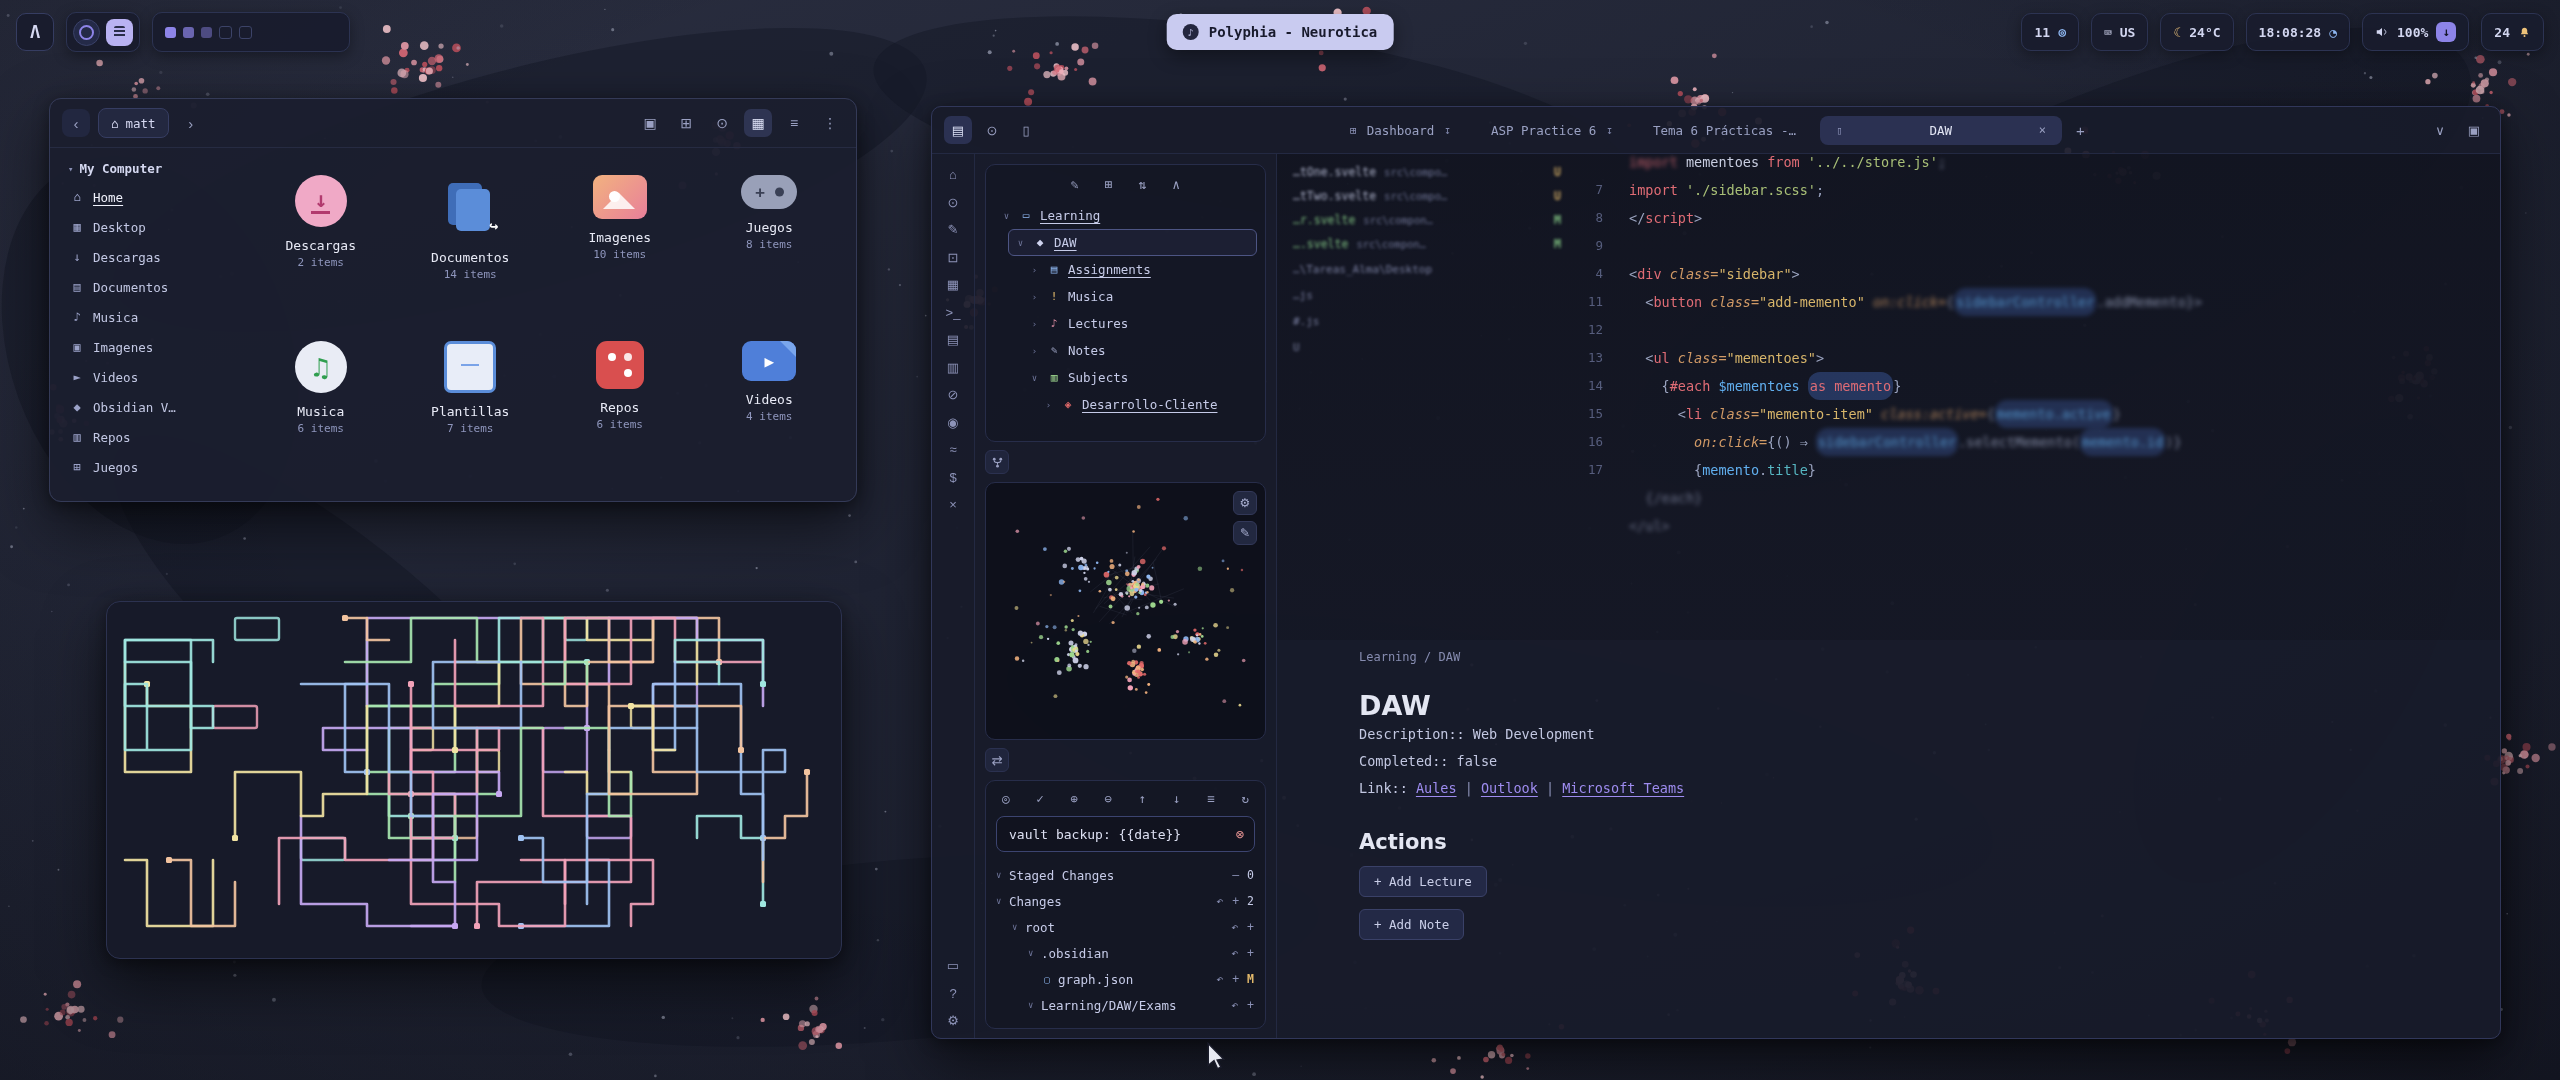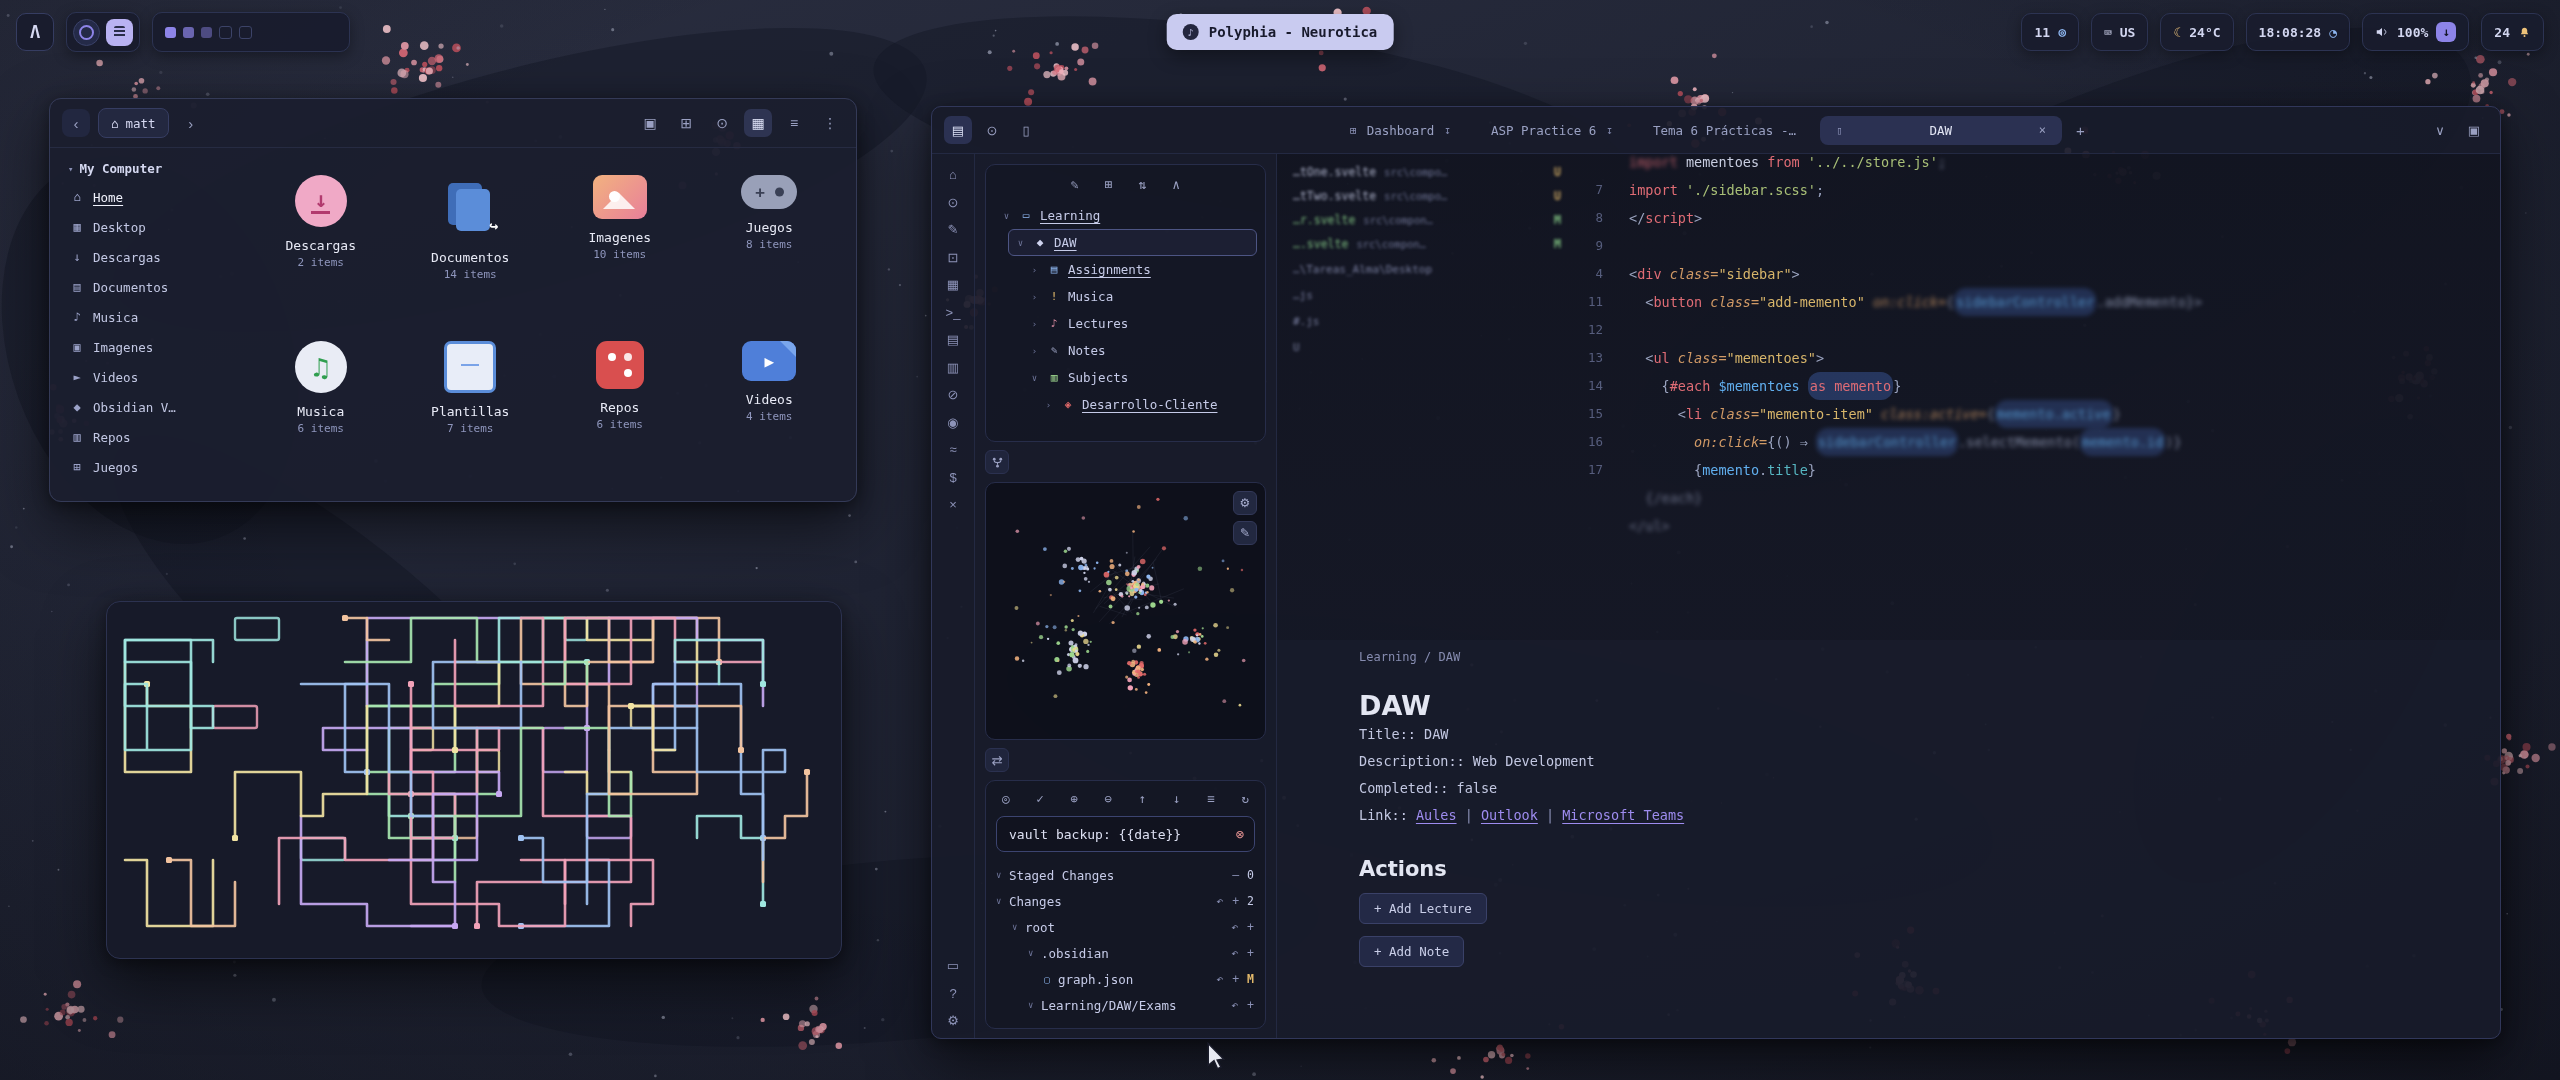--- a/index.html
+++ b/index.html
@@ -1704,21 +1704,20 @@
             <div class="cl">
               <span class="gut"></span>
               <span class="ct"><span class="d bl">&lt;/</span><span class="d bl">ul&gt;</span></span>
             </div>
           </div>
       </div>
       <div class="note-layer">
         <div class="nt-crumb">Learning / DAW</div>
         <div class="nt-title">DAW</div>
         <div id="note-props">
-            <div class="prop"><span class="pk">Title:: </span><span class="pv">DAW</span></div>
             <div class="prop"><span class="pk">Description:: </span><span class="pv">Web Development</span></div>
             <div class="prop"><span class="pk">Completed:: </span><span class="pv">false</span></div>
           </div>
         <div class="prop" id="note-links"><span class="pk">Link:: </span><span class="nlink">Aules</span><span class="sep"> | </span><span class="nlink">Outlook</span><span class="sep"> | </span><span class="nlink">Microsoft Teams</span></div>
         <div class="nt-actions">Actions</div>
         <div id="note-buttons">
             <button class="nt-btn">+ Add Lecture</button>
             <button class="nt-btn">+ Add Note</button>
           </div>
       </div>

